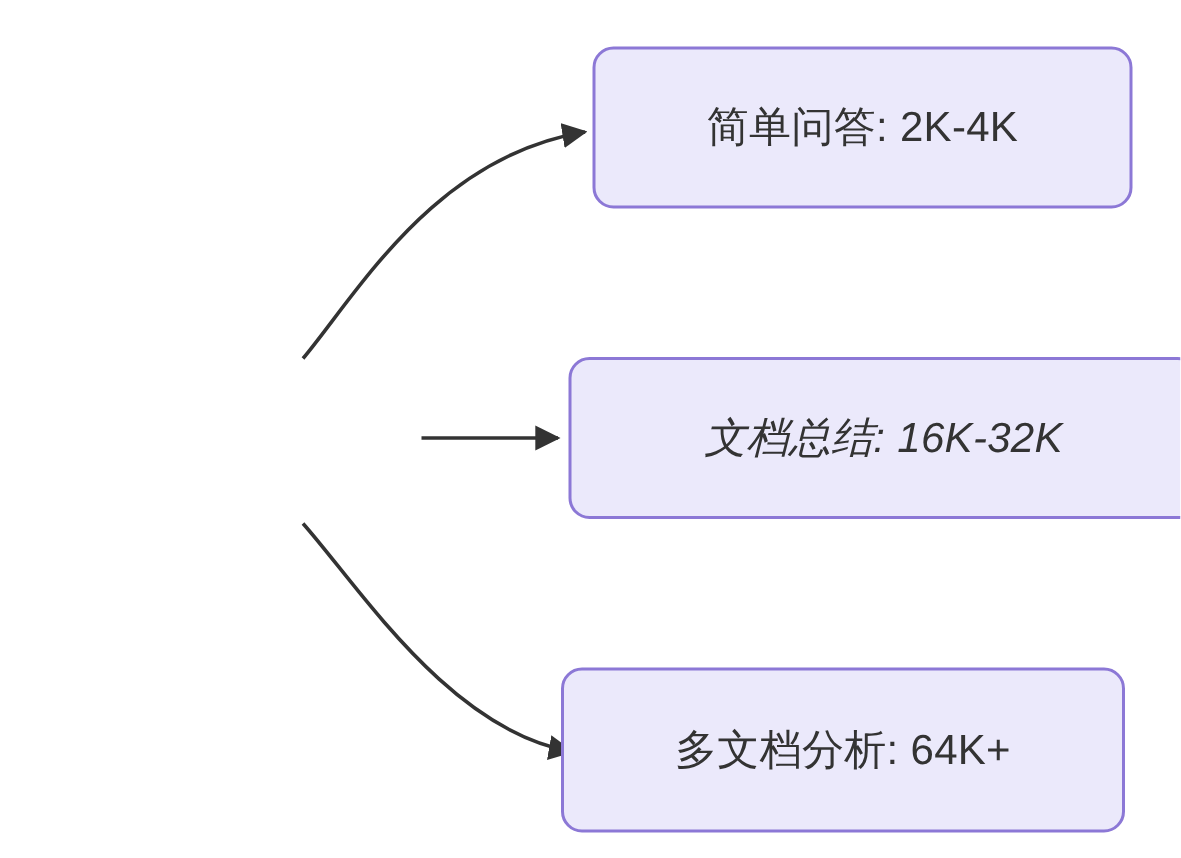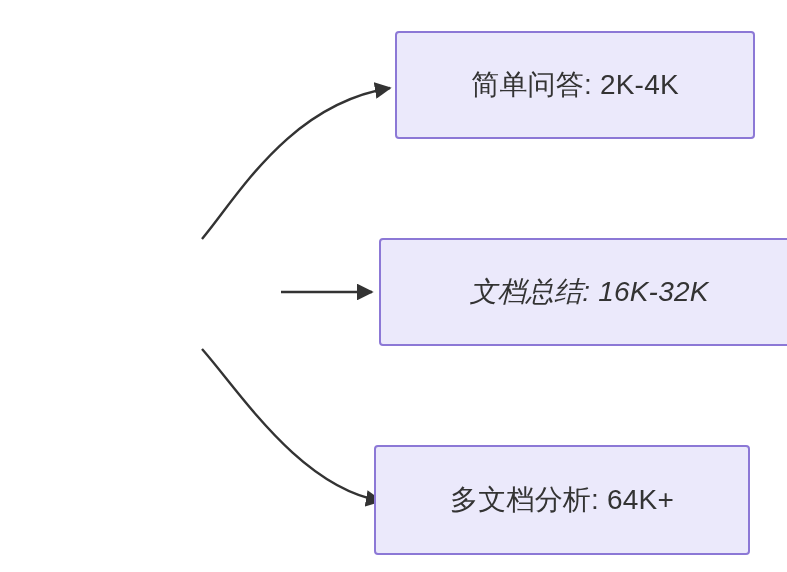--- a/index.html
+++ b/index.html
@@ -23,21 +23,21 @@
     top: 0;
     width: 787px;
     height: 572px;
     pointer-events: none;
   }
   .node {
     position: absolute;
     box-sizing: border-box;
     background: #ebe9fb;
     border: 2px solid #8c78d6;
-    border-radius: 4px;
+    border-radius: 14px;
     display: flex;
     align-items: center;
     justify-content: center;
   }
   .node-label {
     color: #333333;
     font-size: 28px;
     line-height: 1.2;
     letter-spacing: 0.2px;
     white-space: nowrap;

